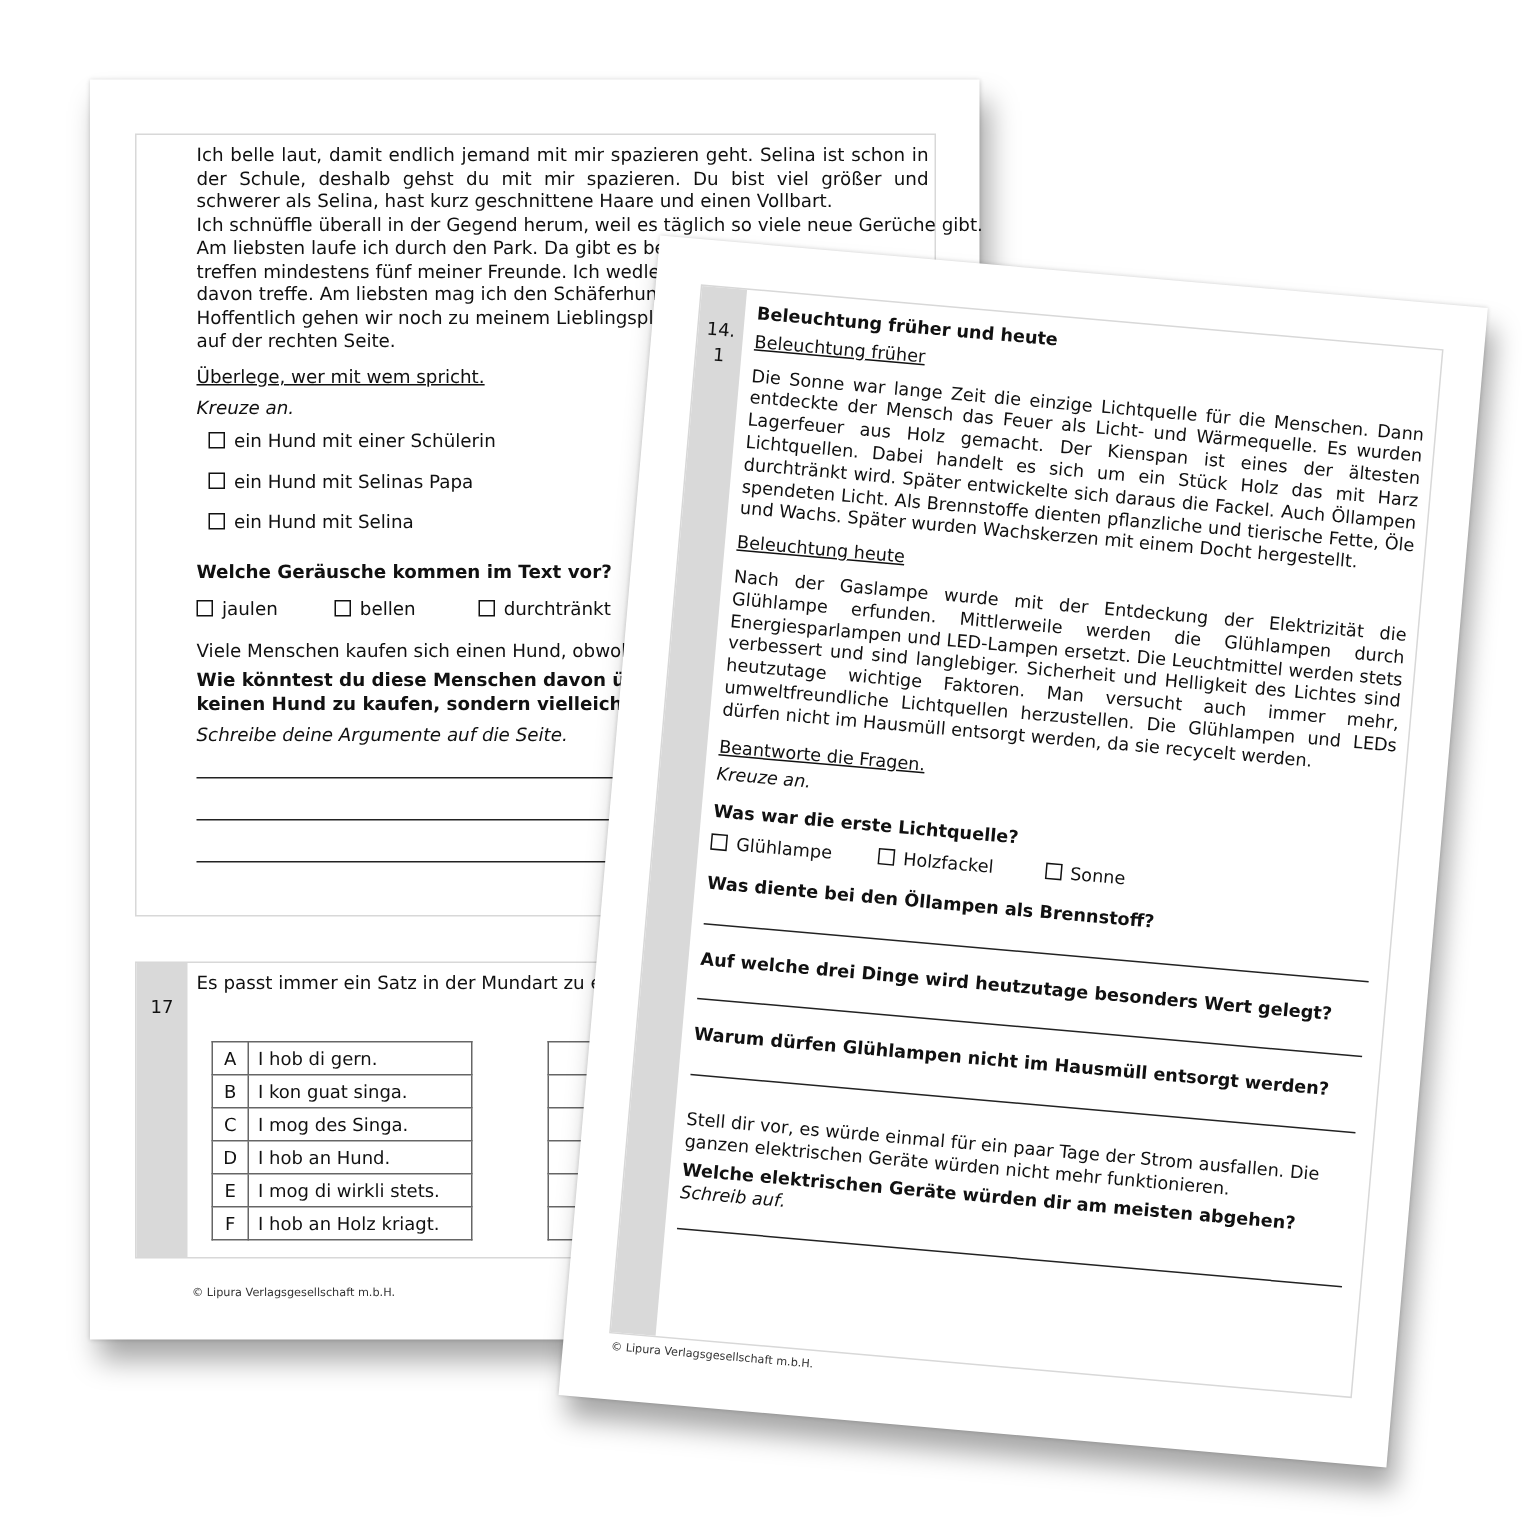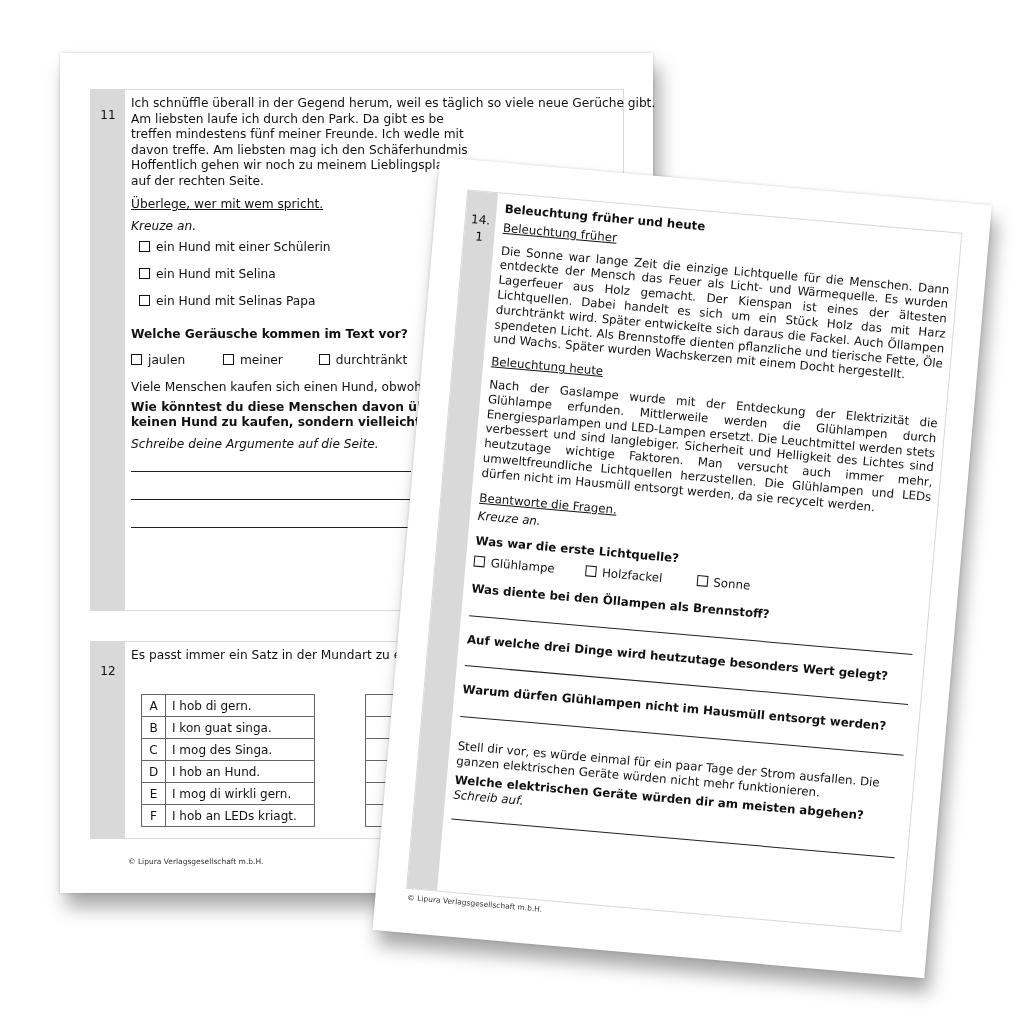--- a/index.html
+++ b/index.html
@@ -25,58 +25,56 @@
   table.dia td { border:1px solid #666; height:21px; padding:0 6px; }
   table.dia td.l { width:11px; text-align:center; }
   table.dia td.t { width:136px; }
 </style>
 </head>
 <body>
 
 <div id="left-page" class="page">
 
   <div class="ex-box" style="left:30px; top:36px; width:532px; height:520px;">
-    <div class="num-col" style="width:34px;">
-      <div class="num" style="top:18px;">11</div>
-    </div>
     <div class="content" style="left:40px; top:6px; width:488px;">
+      <p class="just">Ich belle laut, damit endlich jemand mit mir spazieren geht. Selina ist schon in der Schule, deshalb gehst du mit mir spazieren. Du bist viel größer und schwerer als Selina, hast kurz geschnittene Haare und einen Vollbart.</p>
       <div style="white-space:nowrap;">
         <div>Ich schnüffle überall in der Gegend herum, weil es täglich so viele neue Gerüche gibt.</div>
         <div>Am liebsten laufe ich durch den Park. Da gibt es be</div>
         <div>treffen mindestens fünf meiner Freunde. Ich wedle mit</div>
         <div>davon treffe. Am liebsten mag ich den Schäferhundmis</div>
         <div>Hoffentlich gehen wir noch zu meinem Lieblingsplatz.</div>
         <div>auf der rechten Seite.</div>
       </div>
       <p class="u" style="margin-top:8px;">Überlege, wer mit wem spricht.</p>
       <p class="i" style="margin-top:6px;">Kreuze an.</p>
       <div style="margin-top:6px; margin-left:8px;">
         <div style="height:27px;"><span class="cb"></span><span>ein Hund mit einer Schülerin</span></div>
+        <div style="height:27px;"><span class="cb"></span><span>ein Hund mit Selinas Papa</span></div>
         <div style="height:27px;"><span class="cb"></span><span>ein Hund mit Selina</span></div>
-        <div style="height:27px;"><span class="cb"></span><span>ein Hund mit Selinas Papa</span></div>
       </div>
       <p class="b" style="margin-top:6px;">Welche Geräusche kommen im Text vor?</p>
       <div style="margin-top:10px; white-space:nowrap;">
         <span style="display:inline-block; width:88px;"><span class="cb"></span><span>jaulen</span></span>
-        <span style="display:inline-block; width:92px;"><span class="cb"></span><span>meiner</span></span>
+        <span style="display:inline-block; width:92px;"><span class="cb"></span><span>bellen</span></span>
         <span style="display:inline-block;"><span class="cb"></span><span>durchtränkt</span></span>
       </div>
       <p style="margin-top:12px; white-space:nowrap;">Viele Menschen kaufen sich einen Hund, obwohl s</p>
       <p class="b" style="margin-top:4px; white-space:nowrap;">Wie könntest du diese Menschen davon überzeu</p>
       <p class="b" style="white-space:nowrap;">keinen Hund zu kaufen, sondern vielleicht ein an</p>
       <p class="i" style="margin-top:6px;">Schreibe deine Argumente auf die Seite.</p>
       <div class="line" style="margin-top:18px; width:280px;"></div>
       <div class="line" style="margin-top:26px; width:280px;"></div>
       <div class="line" style="margin-top:26px; width:280px;"></div>
     </div>
   </div>
 
   <div class="ex-box" style="left:30px; top:588px; width:532px; height:196px;">
     <div class="num-col" style="width:34px;">
-      <div class="num" style="top:22px;">12</div>
+      <div class="num" style="top:22px;">17</div>
     </div>
     <div class="content" style="left:40px; top:6px; width:480px;">
       <p style="white-space:nowrap;">Es passt immer ein Satz in der Mundart zu eine</p>
     </div>
     <table class="dia" style="position:absolute; left:50px; top:52px;">
       <tbody>
           <tr>
             <td class="l">A</td>
             <td class="t">I hob di gern.</td>
           </tr>
@@ -87,25 +85,25 @@
       <tr>
             <td class="l">C</td>
             <td class="t">I mog des Singa.</td>
           </tr>
       <tr>
             <td class="l">D</td>
             <td class="t">I hob an Hund.</td>
           </tr>
       <tr>
             <td class="l">E</td>
-            <td class="t">I mog di wirkli gern.</td>
+            <td class="t">I mog di wirkli stets.</td>
           </tr>
       <tr>
             <td class="l">F</td>
-            <td class="t">I hob an LEDs kriagt.</td>
+            <td class="t">I hob an Holz kriagt.</td>
           </tr>
     </tbody>
       </table>
     <table class="dia" style="position:absolute; left:274px; top:52px;">
       <tbody>
           <tr>
             <td class="t"></td>
           </tr>
       <tr>
             <td class="t"></td>

